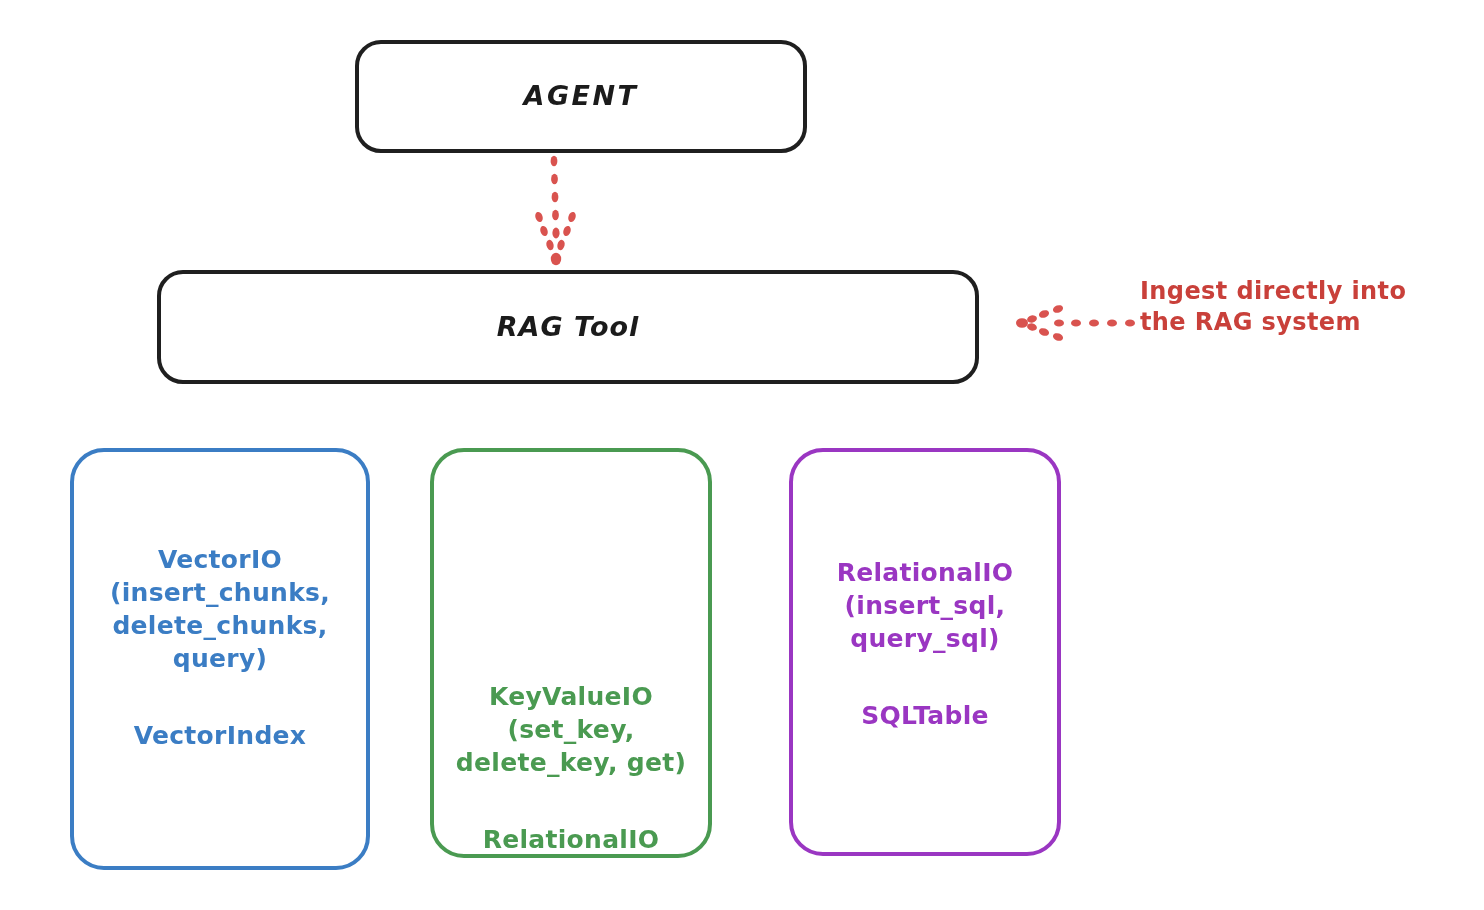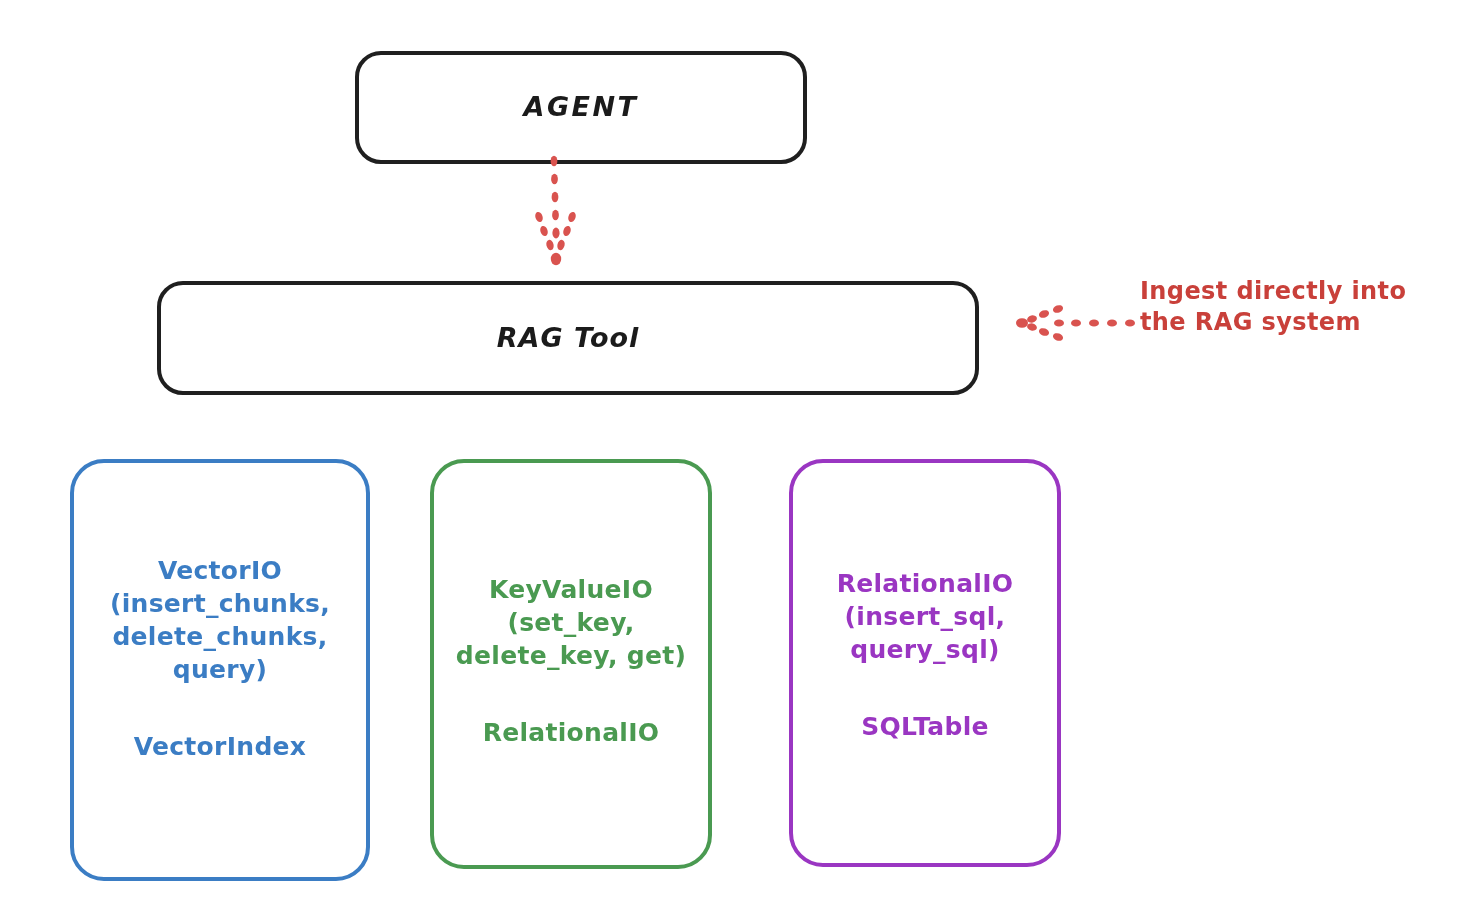--- a/index.html
+++ b/index.html
@@ -19,21 +19,20 @@
     overflow: hidden;
   }
   .node {
     position: absolute;
     box-sizing: border-box;
     display: flex;
     align-items: center;
     justify-content: center;
     text-align: center;
     background: #ffffff;
-    margin-top: 11px;
   }
   .node-label {
     display: block;
     width: 100%;
     white-space: pre-line;
     line-height: 1.22;
     letter-spacing: 0.6px;
     font-style: italic;
   }
   
@@ -98,20 +97,21 @@
   #vector-node .api-label,
   #vector-node .index-label { color: #3b7dc4; }
 
   #keyvalue-node {
     left: 430px;
     top: 448px;
     width: 282px;
     height: 410px;
     border: 4px solid #4a9a51;
     border-radius: 34px;
+    justify-content: flex-end;
   }
   #keyvalue-node .api-label,
   #keyvalue-node .index-label { color: #4a9a51; }
 
   #relational-node {
     left: 789px;
     top: 448px;
     width: 272px;
     height: 408px;
     border: 4px solid #9a36c2;

